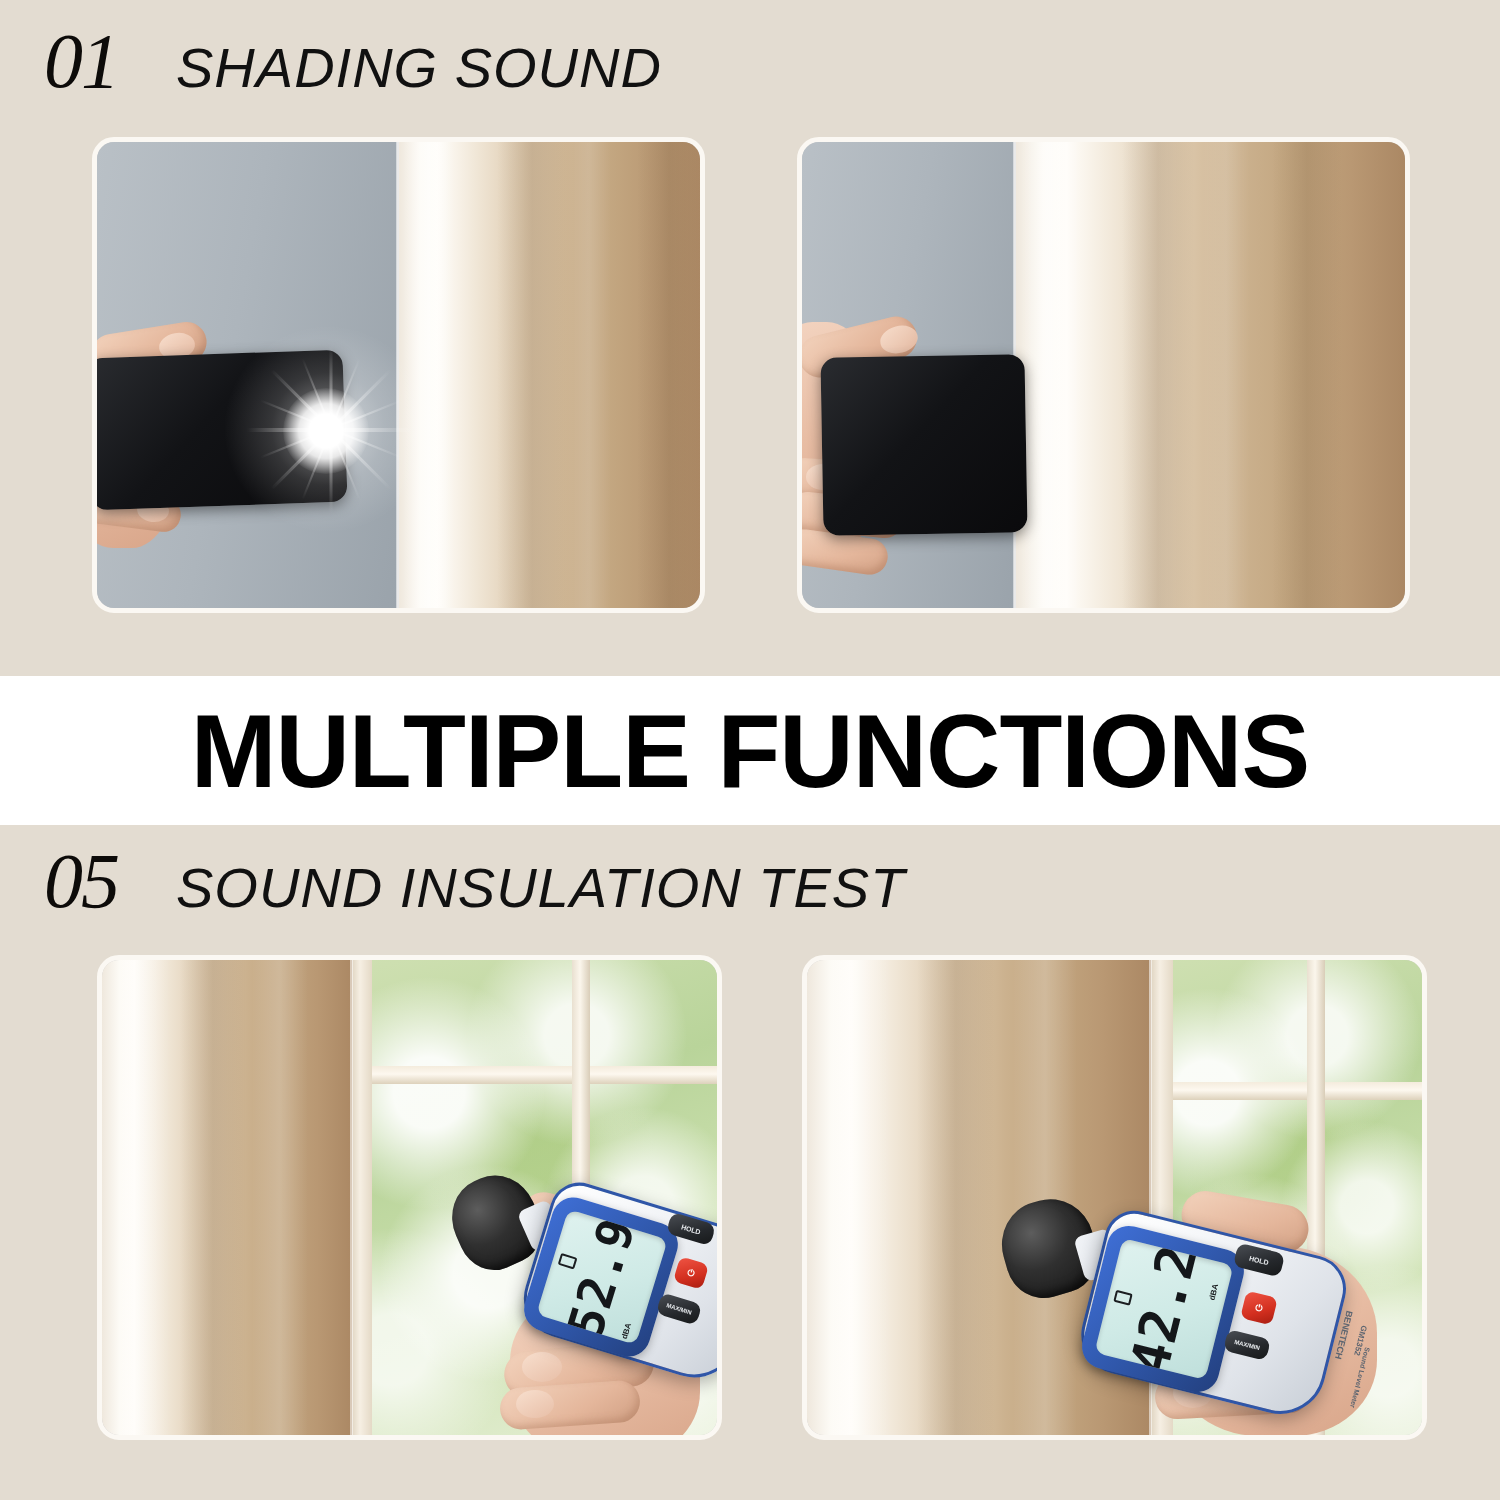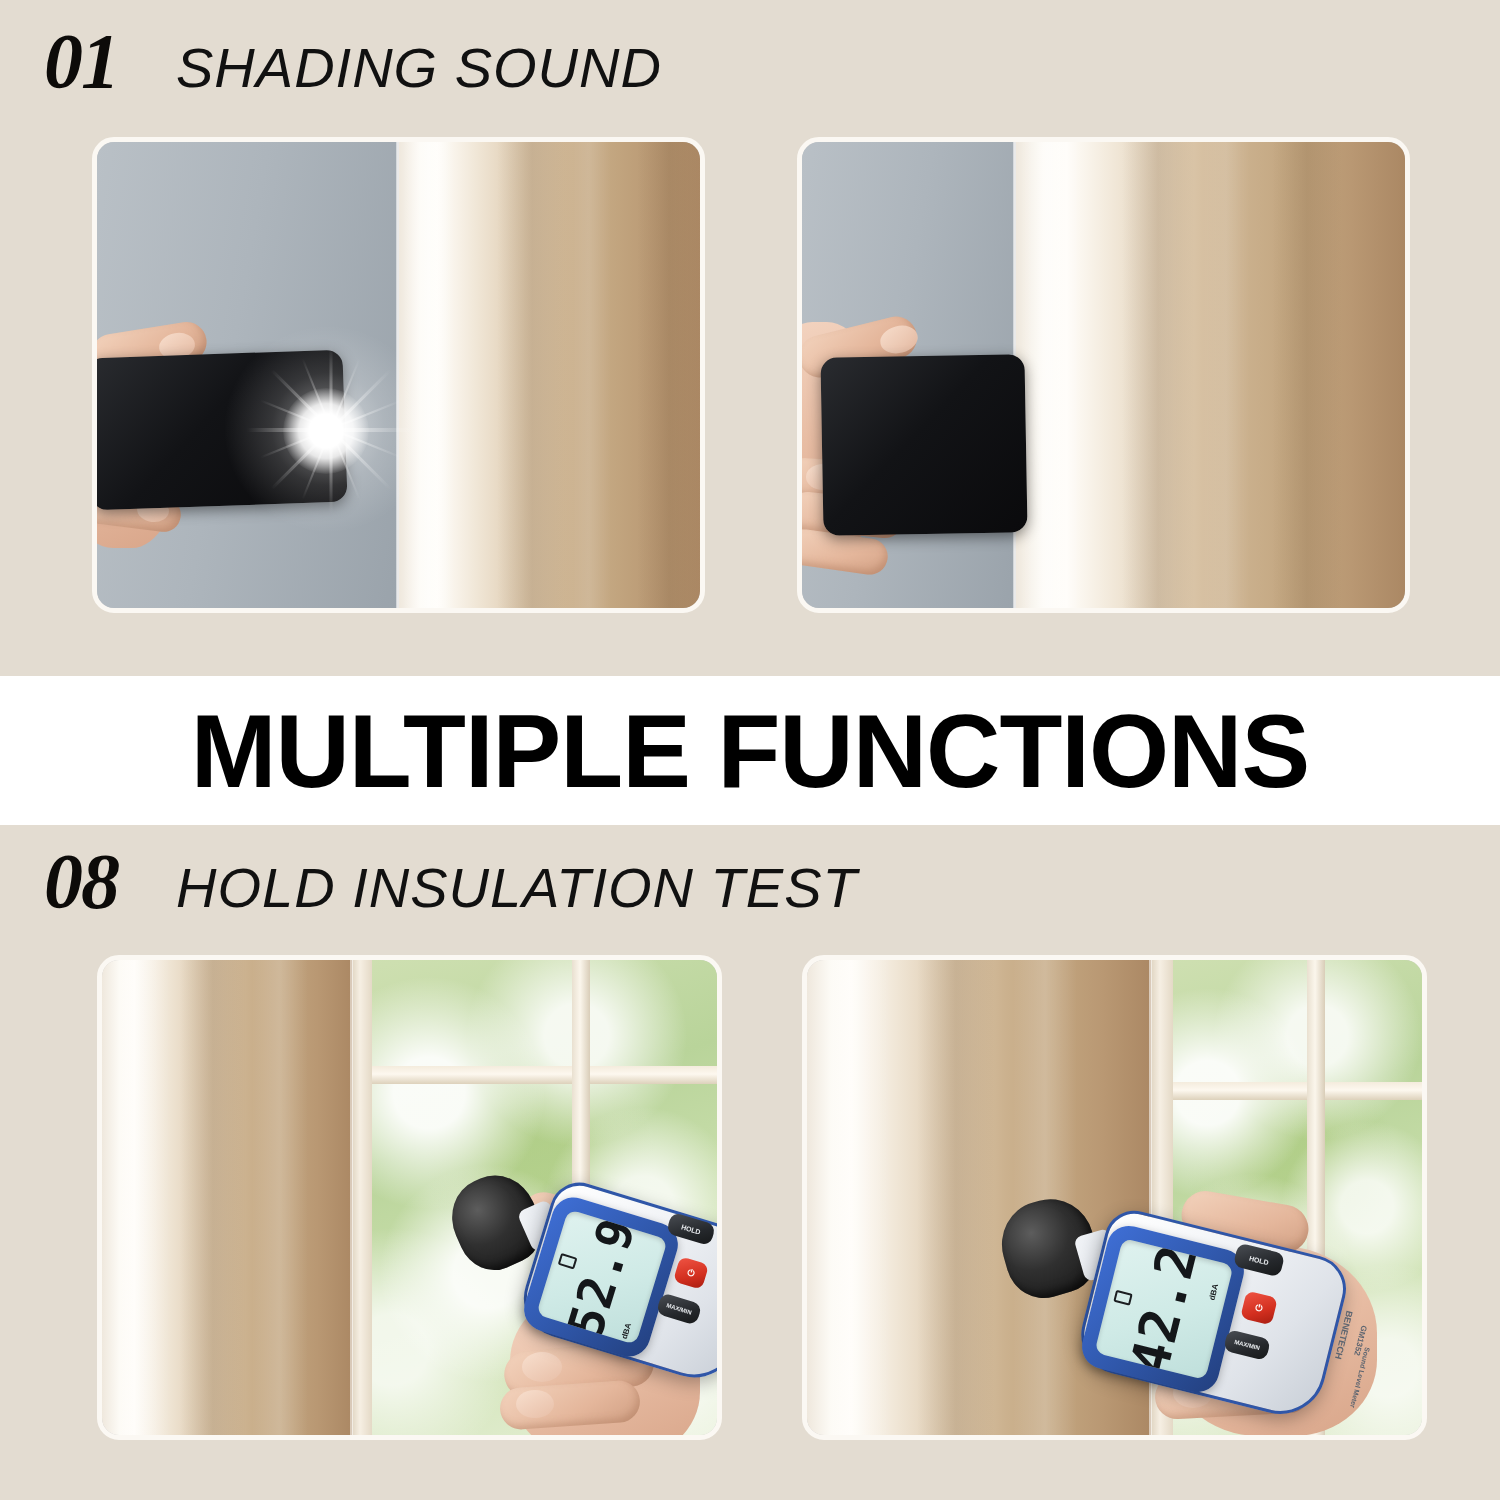--- a/index.html
+++ b/index.html
@@ -7,21 +7,21 @@
     width:1500px;height:1500px;
     background:#e3dcd1;
     font-family:"Liberation Sans", sans-serif;
     overflow:hidden;position:relative;
   }
 
   
   .sec-head{position:absolute;display:flex;align-items:baseline;white-space:nowrap;}
   .sec-num{
     font-family:"Liberation Serif", serif;
-    font-style:italic;font-weight:700;
+    font-style:italic;font-weight:400;
     font-size:78px;line-height:1;color:#0d0b09;
     letter-spacing:-2px;
   }
   .sec-title{
     font-family:"Liberation Sans", sans-serif;
     font-style:italic;font-weight:400;
     font-size:56px;line-height:1;color:#111;
     letter-spacing:1px;
   }
   #head1{left:44px;top:22px;}
@@ -207,22 +207,22 @@
 
     <div class="phone" style="left:20px;top:214px;width:204px;height:178px;transform:rotate(-1deg);"></div>
   </div>
 </div>
 
 <div class="band">
   <div class="band-text">MULTIPLE FUNCTIONS</div>
 </div>
 
 <div class="sec-head" id="head2">
-  <span class="sec-num">08</span>
-  <span class="sec-title">HOLD INSULATION TEST</span>
+  <span class="sec-num">05</span>
+  <span class="sec-title">SOUND INSULATION TEST</span>
 </div>
 
 <div class="panel p3">
   <div class="scene">
 
     <div class="window-glass" style="left:246px;top:0;right:0;bottom:0;"></div>
     <div class="mullion-h" style="top:106px;height:18px;left:246px;"></div>
     <div class="mullion-v" style="left:470px;width:18px;"></div>
     <div class="frame-left" style="left:246px;width:24px;"></div>
 

